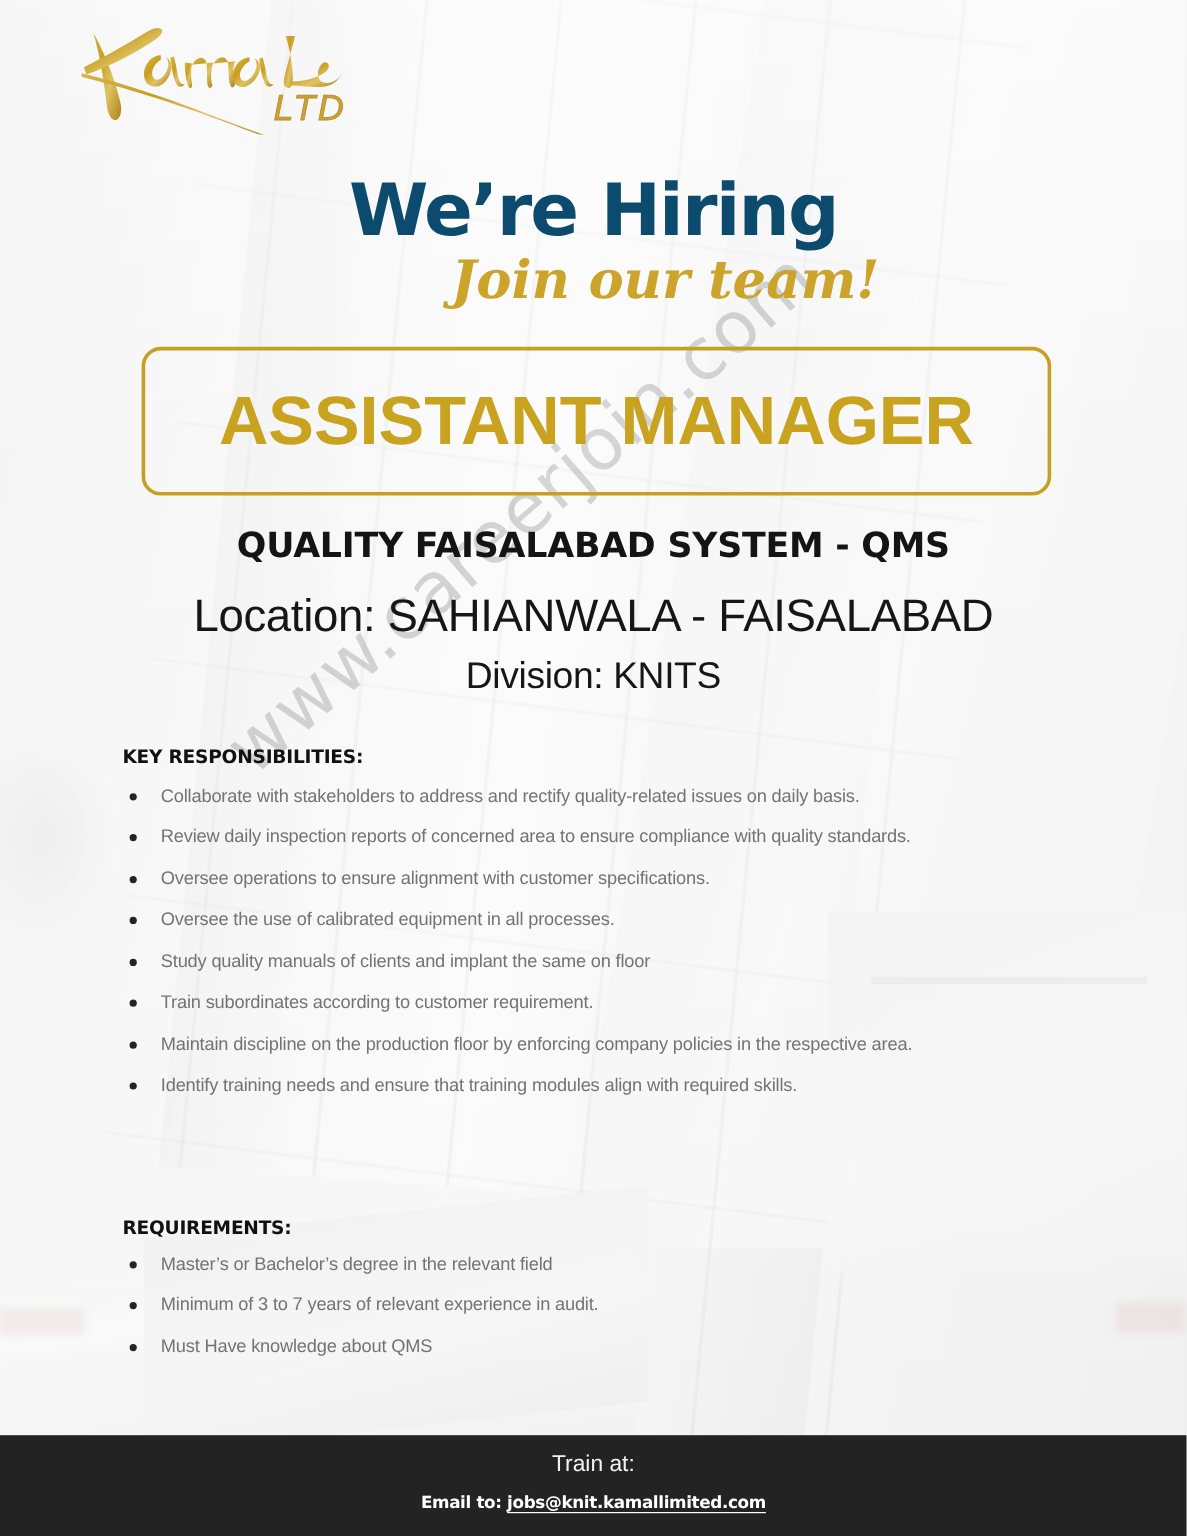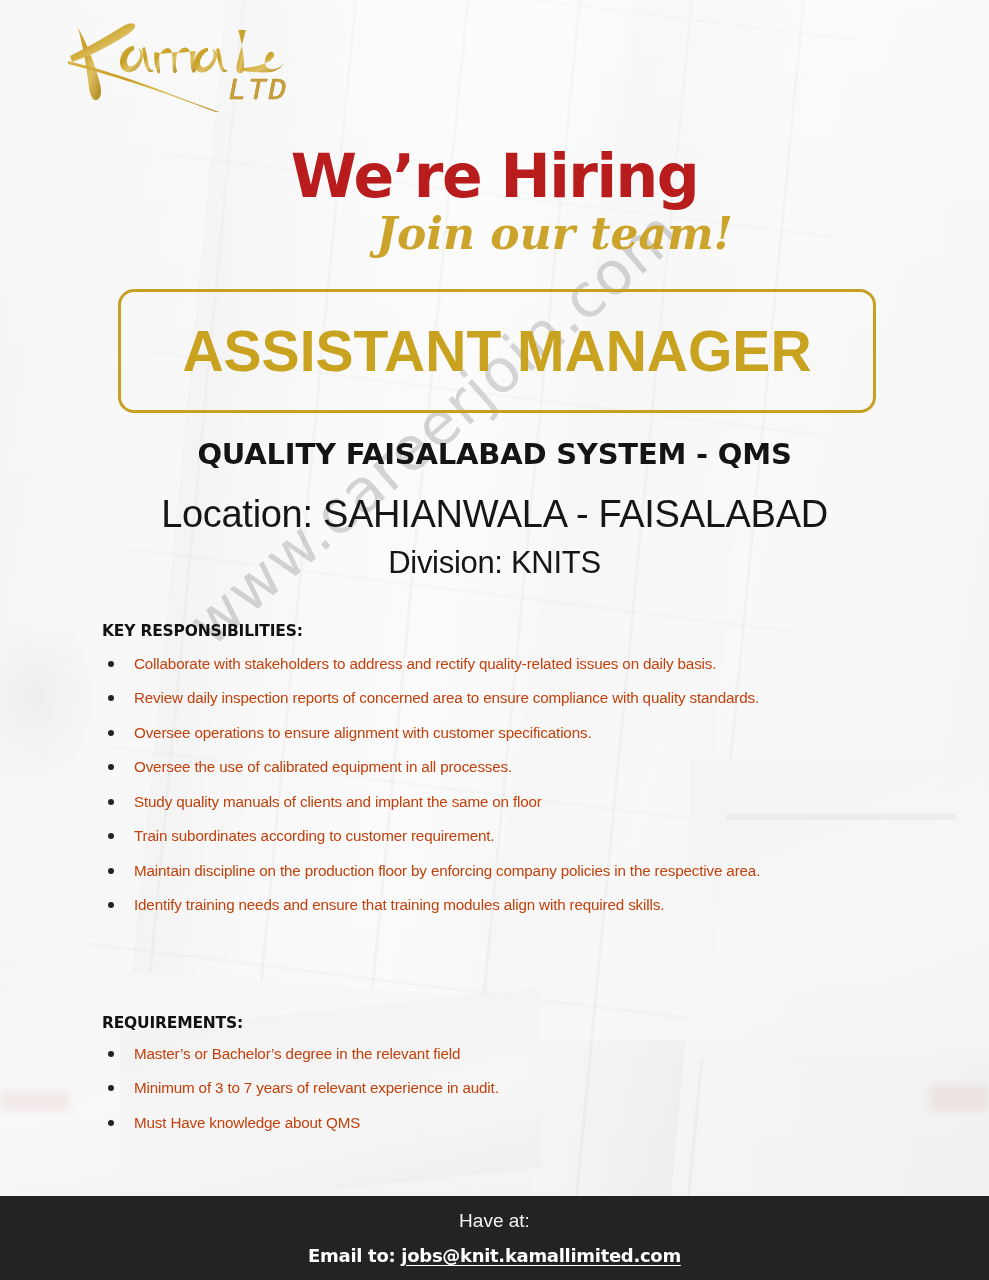--- a/index.html
+++ b/index.html
@@ -191,39 +191,39 @@
     left: 42px;
     top: 12px;
     width: 300px;
     height: 100px;
   }
   .logo svg { display: block; }
   .logo-ltd {
     position: absolute;
     left: 186px;
     top: 62px;
-    font-family: Liberation Mono, monospace;
+    font-family: Liberation Sans, sans-serif;
     font-size: 30px;
     font-style: italic;
     letter-spacing: 2px;
     color: #c9a13b;
     -webkit-text-stroke: 0.7px #b98f25;
   }
 
   
   .hiring {
     position: absolute;
     left: 0; right: 0;
     top: 146px;
     text-align: center;
     font-family: "DejaVu Sans", sans-serif;
     font-size: 60px;
     font-weight: 700;
     letter-spacing: -1.5px;
-    color: #b91c1c;
+    color: #0c4a6e;
     line-height: 1;
   }
   .join {
     position: absolute;
     left: 0; right: 0;
     top: 212px;
     text-align: center;
     font-family: "DejaVu Serif", serif;
     font-size: 44px;
     font-style: italic;
@@ -316,21 +316,21 @@
   .list-resp { top: 655px; }
   .list-req  { top: 1045px; }
 
   .bullet-list li {
     position: relative;
     padding-left: 32px;
     margin-bottom: 17px;
     font-family: "Liberation Sans", sans-serif;
     font-size: 15.2px;
     font-weight: 400;
-    color: #c2410c;
+    color: #737373;
     line-height: 1.15;
     letter-spacing: -.15px;
   }
   .bullet-list li:before {
     content: "";
     position: absolute;
     left: 6px;
     top: 6px;
     width: 6px;
     height: 6px;
@@ -356,21 +356,21 @@
     font-size: 19px;
     font-weight: 400;
     color: #f2f2f2;
   }
   .email-line {
     position: absolute;
     left: 0; right: 0;
     top: 49px;
     text-align: center;
     font-family: "DejaVu Sans", sans-serif;
-    font-size: 18px;
+    font-size: 14px;
     font-weight: 700;
     color: #ffffff;
     letter-spacing: -.3px;
   }
   .email-line .addr {
     text-decoration: underline;
     text-underline-offset: 3px;
   }
 </style>
 </head>
@@ -457,20 +457,20 @@
     </ul>
 
     <div class="section-head head-req">REQUIREMENTS:</div>
     <ul class="bullet-list list-req">
       <li>Master’s or Bachelor’s degree in the relevant field</li>
       <li>Minimum of 3 to 7 years of relevant experience in audit.</li>
       <li>Must Have knowledge about  QMS</li>
     </ul>
 
     <div class="footer">
-      <div class="apply-at">Have at:</div>
+      <div class="apply-at">Train at:</div>
       <div class="email-line">
         <span>Email to: </span><span class="addr">jobs@knit.kamallimited.com</span>
       </div>
     </div>
 
   </div>
 </div>
 
 </body></html>

